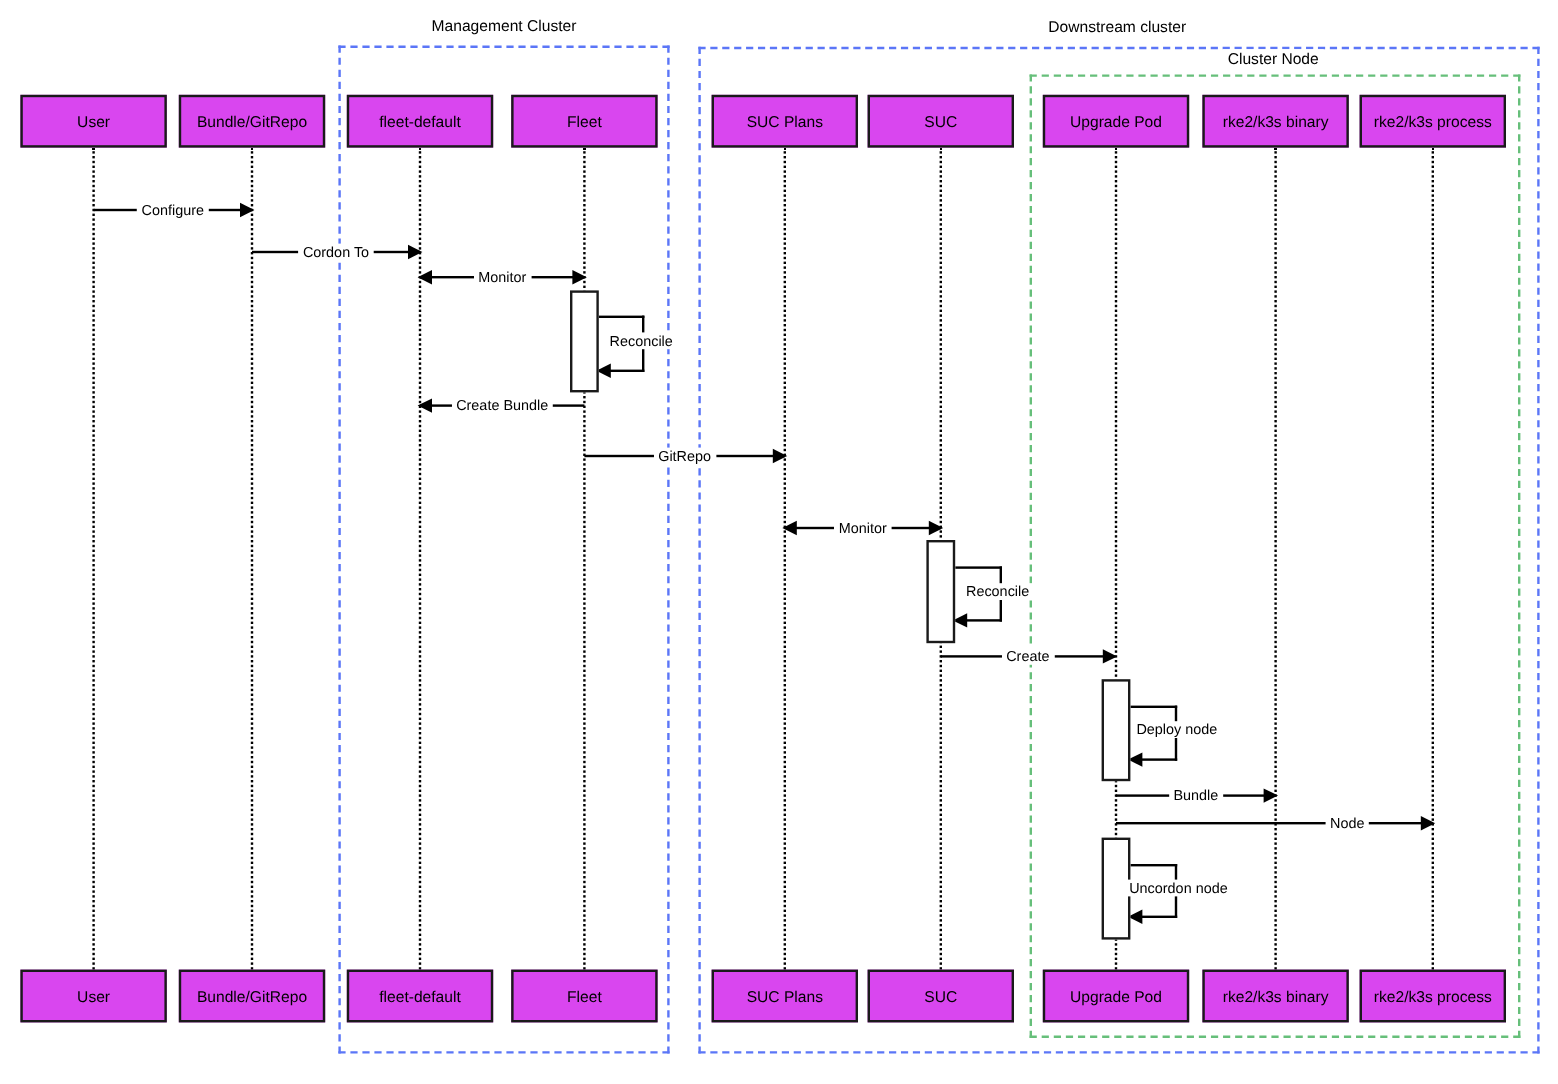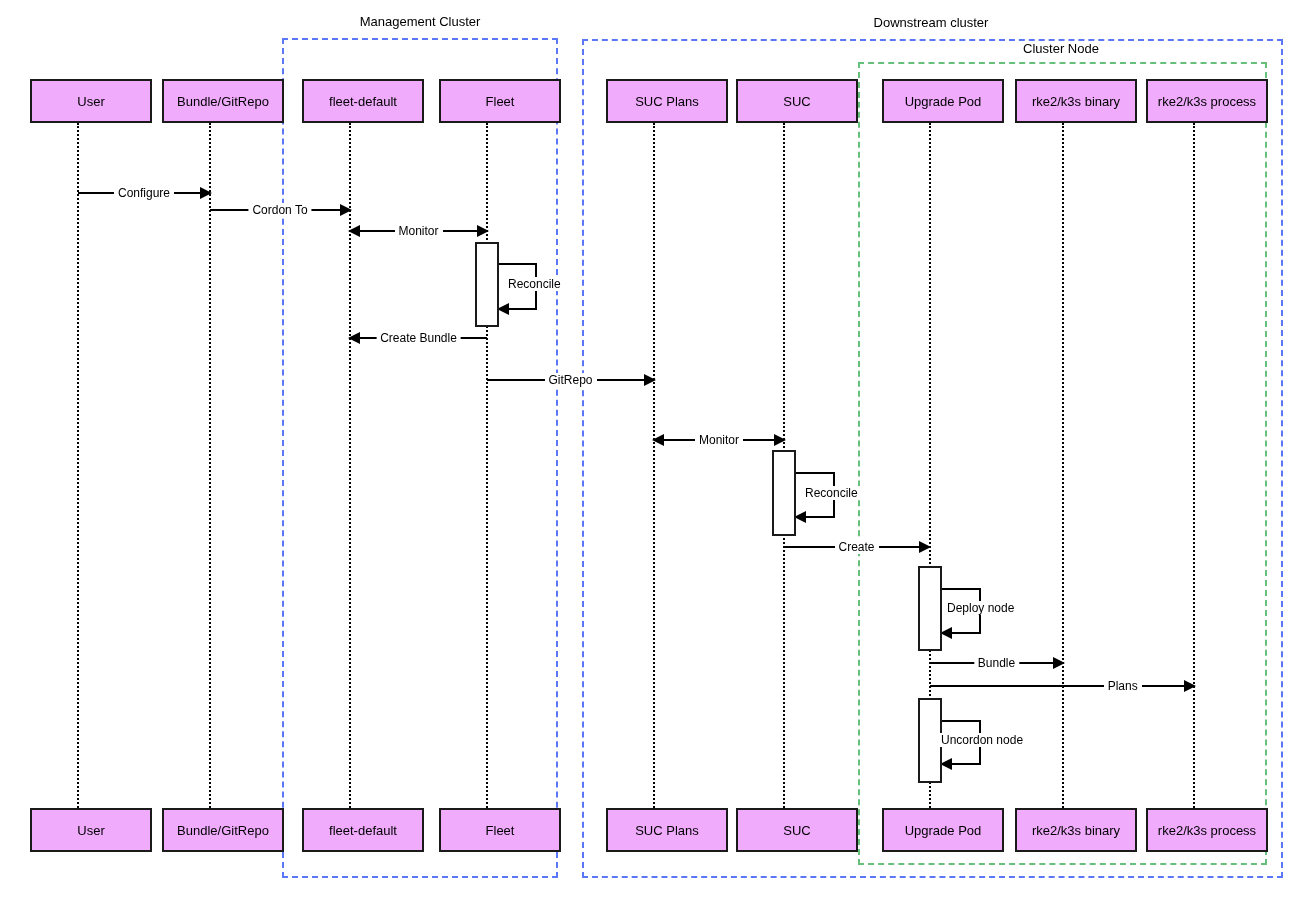--- a/index.html
+++ b/index.html
@@ -14,23 +14,23 @@
   }
   
   .group{position:absolute;border:2px dashed var(--cluster-blue);background:transparent;}
   .group.green{border-color:var(--node-green);}
   .group-label{
     position:absolute;transform:translateX(-50%);font-size:13px;white-space:nowrap;
     background:#fff;padding:0 4px;z-index:6;text-align:center;
   }
   
   .actor{
-    position:absolute;height:40px;border:2px solid var(--ink);background:#f0abfc;
+    position:absolute;height:40px;border:2px solid var(--ink);background:#d946ef;
     display:flex;align-items:center;justify-content:center;font-size:13px;
-    white-space:nowrap;z-index:5;box-sizing:content-box;margin-left:13px;
+    white-space:nowrap;z-index:5;box-sizing:content-box;
   }
   
   .lifeline{position:absolute;width:0;border-left:2px dotted #000;z-index:1;}
   
   .activation{position:absolute;width:20px;border:2px solid var(--ink);background:#fff;z-index:3;}
   
   .msg{position:absolute;height:2px;background:#000;z-index:4;}
   .head{position:absolute;width:0;height:0;display:block;}
   .head.right{right:-2px;top:-5px;border-left:12px solid #000;border-top:6px solid transparent;border-bottom:6px solid transparent;}
   .head.left{left:-2px;top:-5px;border-right:12px solid #000;border-top:6px solid transparent;border-bottom:6px solid transparent;}
@@ -80,21 +80,21 @@
   </div>
   <div class="loop" style="left:942px;top:720px;width:37px;height:41px">
     <i class="head left"></i>
   </div>
 
   <div class="activation" style="left:475px;top:242px;height:81px"></div>
   <div class="activation" style="left:772px;top:450px;height:82px"></div>
   <div class="activation" style="left:918px;top:566px;height:81px"></div>
   <div class="activation" style="left:918px;top:698px;height:81px"></div>
 
-  <div class="msg" style="left:78px;top:192px;width:132px">
+  <div class="msg" style="left:78px;top:174px;width:132px">
     <i class="head right"></i>
     <span class="mlabel">Configure</span>
   </div>
   <div class="msg" style="left:210px;top:209px;width:140px">
     <i class="head right"></i>
     <span class="mlabel">Cordon To</span>
   </div>
   <div class="msg" style="left:350px;top:230px;width:137px">
     <i class="head left"></i>
     <i class="head right"></i>
@@ -116,21 +116,21 @@
   <div class="msg" style="left:784px;top:546px;width:145px">
     <i class="head right"></i>
     <span class="mlabel">Create</span>
   </div>
   <div class="msg" style="left:930px;top:662px;width:133px">
     <i class="head right"></i>
     <span class="mlabel">Bundle</span>
   </div>
   <div class="msg" style="left:930px;top:685px;width:264px">
     <i class="head right"></i>
-    <span class="mlabel" style="left:73%">Plans</span>
+    <span class="mlabel" style="left:73%">Node</span>
   </div>
 
   <div class="looplabel" style="left:505px;top:284px">Reconcile</div>
   <div class="looplabel" style="left:802px;top:493px">Reconcile</div>
   <div class="looplabel" style="left:944px;top:608px">Deploy node</div>
   <div class="looplabel" style="left:938px;top:740px">Uncordon node</div>
 
   <div class="actor" style="left:17px;top:79px;width:118px">User</div>
   <div class="actor" style="left:149px;top:79px;width:118px">Bundle/GitRepo</div>
   <div class="actor" style="left:289px;top:79px;width:118px">fleet-default</div>

